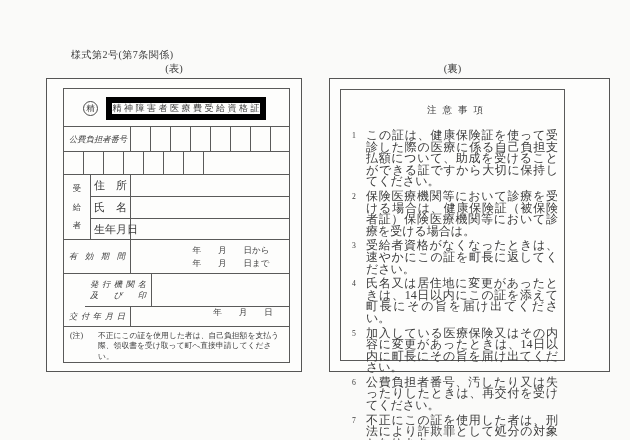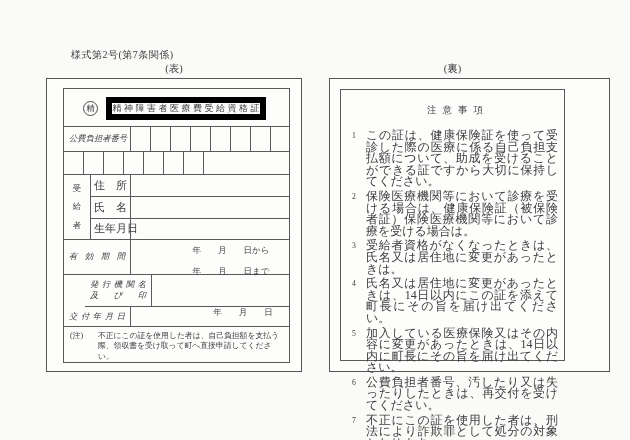--- a/index.html
+++ b/index.html
@@ -76,21 +76,21 @@
   .subrow:last-child { border-bottom:none; flex:1; }
   .sublabel {
     width:40px; box-sizing:border-box; border-right:1px solid #5a5a5a;
     display:flex; flex-direction:column; justify-content:center;
     padding:0 3px; font-size:11px;
   }
   .blankcell { flex:1; }
 
   .r-valid { height:35px; }
   .valid-content { flex:1; display:flex; flex-direction:column; justify-content:center; }
-  .valid-line { font-size:8.5px; line-height:13px; text-align:center; padding-left:42px; white-space:pre;margin-top:8px; }
+  .valid-line { font-size:8.5px; line-height:13px; text-align:center; padding-left:42px; white-space:pre; }
 
   .r-issuer { height:33px;margin-left:21px; }
   .r-issued { height:20px;gap:40px; }
   .issued-value { flex:1; display:flex; align-items:flex-start; justify-content:center; }
   .issued-value span { font-size:8.5px; padding-left:26px; white-space:pre; }
 
   .r-note { flex:1; border-bottom:none; padding:4px 5px 0 6px; }
   .note-prefix { width:28px; font-size:7.8px; line-height:10.5px; flex:0 0 auto; }
   .note-text { flex:1; font-size:7.8px; line-height:10.5px; }
 
@@ -223,21 +223,21 @@
         <div class="bitem">
           <span class="bnum">1</span>
           <span class="btxt">この証は、健康保険証を使って受診した際の医療に係る自己負担支払額について、助成を受けることができる証ですから大切に保持してください。</span>
         </div>
         <div class="bitem">
           <span class="bnum">2</span>
           <span class="btxt">保険医療機関等において診療を受ける場合は、健康保険証（被保険者証）保険医療機関等において診療を受ける場合は。</span>
         </div>
         <div class="bitem">
           <span class="bnum">3</span>
-          <span class="btxt">受給者資格がなくなったときは、氏名又は居住地に変更があったときは。</span>
+          <span class="btxt">受給者資格がなくなったときは、速やかにこの証を町長に返してください。</span>
         </div>
         <div class="bitem">
           <span class="bnum">4</span>
           <span class="btxt">氏名又は居住地に変更があったときは、14日以内にこの証を添えて町長にその旨を届け出てください。</span>
         </div>
         <div class="bitem">
           <span class="bnum">5</span>
           <span class="btxt">加入している医療保険又はその内容に変更があったときは、14日以内に町長にその旨を届け出てください。</span>
         </div>
         <div class="bitem">

